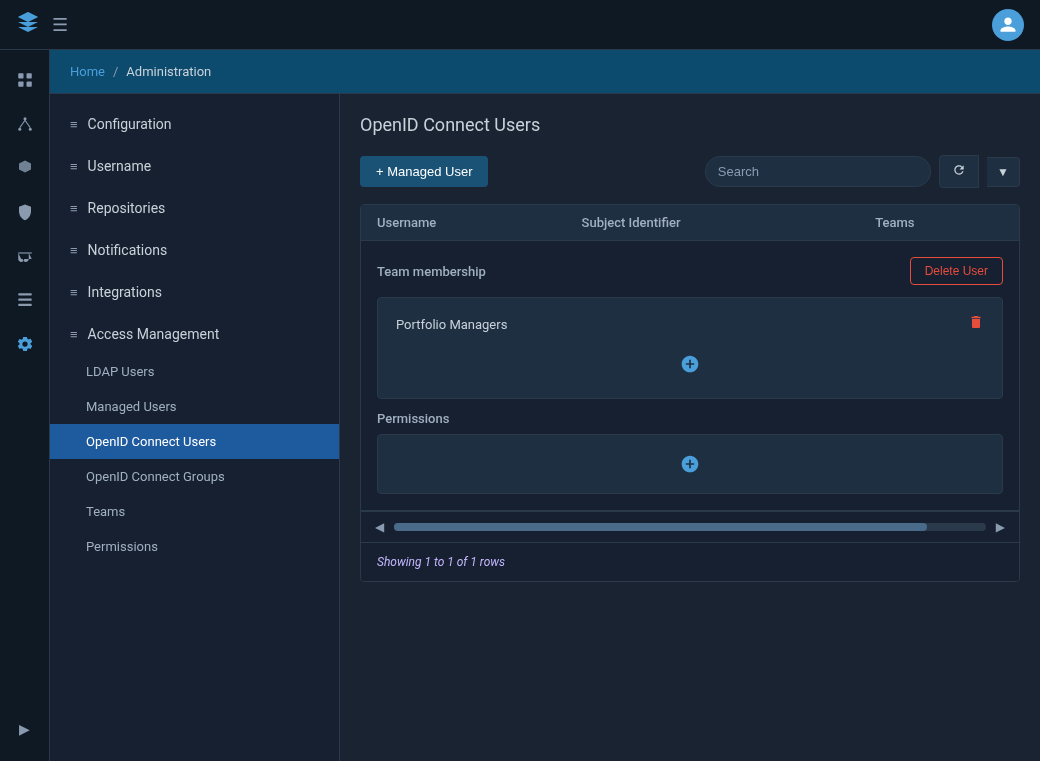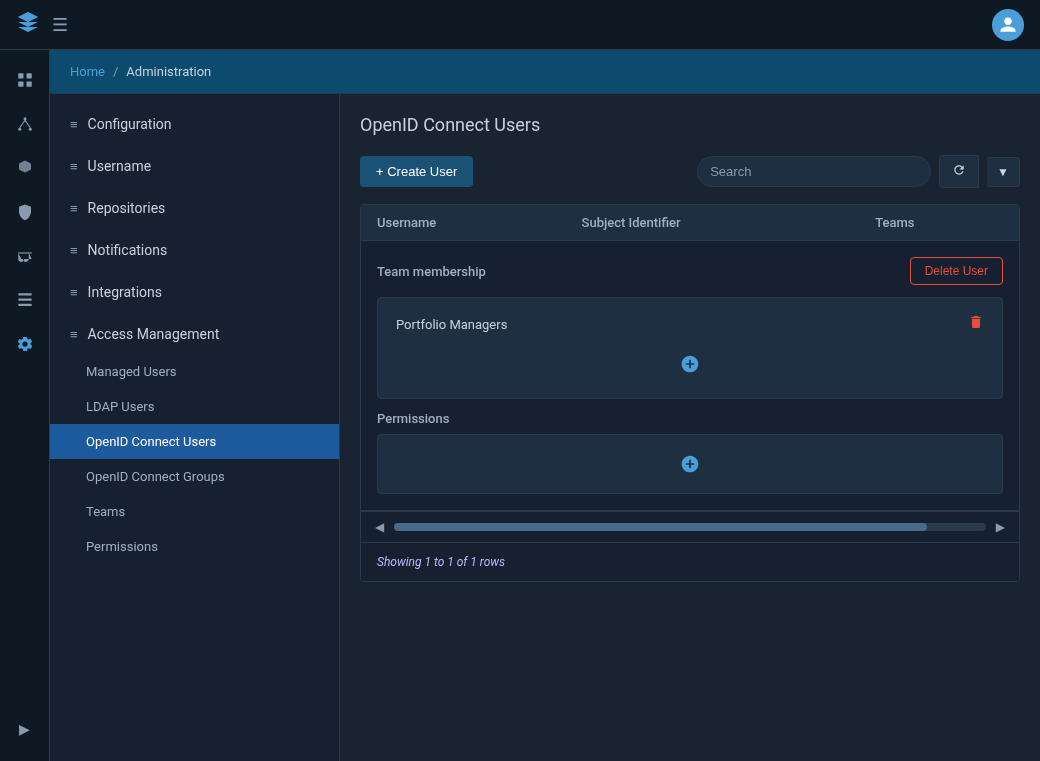--- a/index.html
+++ b/index.html
@@ -501,24 +501,24 @@
             <span>Integrations</span>
           </div>
         </div>
 
         <div class="sidebar-section">
           <div class="sidebar-section-header">
             <span class="sidebar-section-icon">≡</span>
             <span>Access Management</span>
           </div>
           <div class="sidebar-sub-item">
+            <span>LDAP Users</span>
+          </div>
+          <div class="sidebar-sub-item">
             <span>Managed Users</span>
-          </div>
-          <div class="sidebar-sub-item">
-            <span>LDAP Users</span>
           </div>
           <div class="sidebar-sub-item active">
             <span>OpenID Connect Users</span>
           </div>
           <div class="sidebar-sub-item">
             <span>OpenID Connect Groups</span>
           </div>
           <div class="sidebar-sub-item">
             <span>Teams</span>
           </div>
@@ -527,21 +527,21 @@
           </div>
         </div>
 
       </div>
 
       <div class="right-content">
 
         <div class="page-title">OpenID Connect Users</div>
 
         <div class="toolbar">
-          <button class="btn-create">+ Create User</button>
+          <button class="btn-create">+ Managed User</button>
           <div class="toolbar-spacer"></div>
           <input class="search-input" type="text" placeholder="Search" style="">
           <button class="btn-refresh">
             <svg width="14" height="14" viewBox="0 0 24 24" fill="currentColor">
               <path d="M17.65 6.35A7.958 7.958 0 0012 4c-4.42 0-7.99 3.58-7.99 8s3.57 8 7.99 8c3.73 0 6.84-2.55 7.73-6h-2.08A5.99 5.99 0 0112 18c-3.31 0-6-2.69-6-6s2.69-6 6-6c1.66 0 3.14.69 4.22 1.78L13 11h7V4l-2.35 2.35z"></path>
             </svg>
           </button>
           <button class="btn-dropdown">▼</button>
         </div>
 

